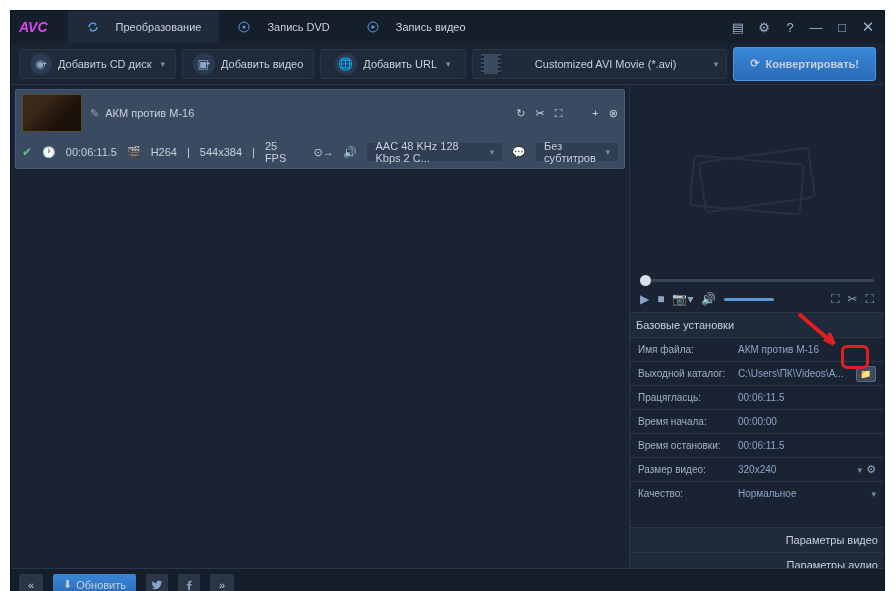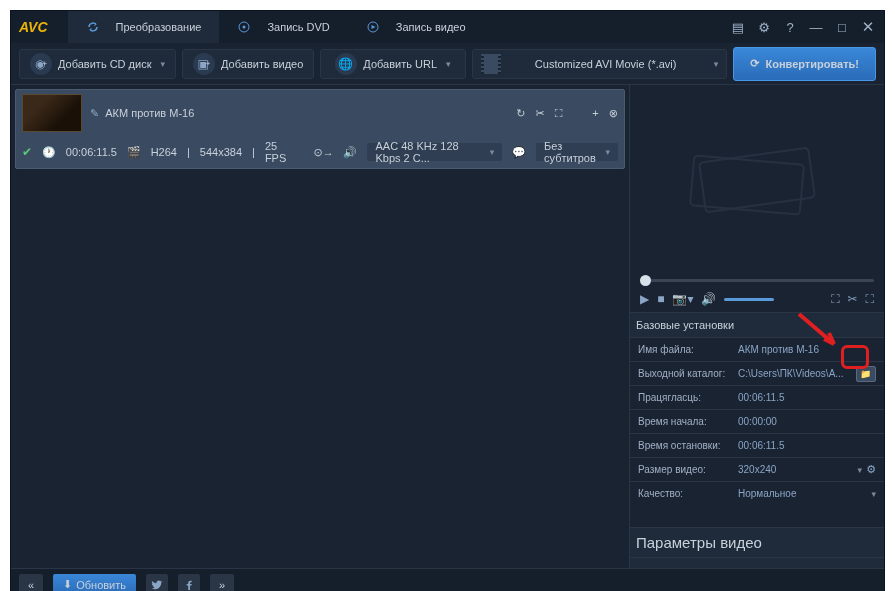--- a/index.html
+++ b/index.html
@@ -1,19 +1,19 @@
 <!DOCTYPE html>
 <html><head>
 <meta charset="utf-8">
 <style>
 *{margin:0;padding:0;box-sizing:border-box;font-family:Arial,sans-serif;font-size:11px;color:#c8d0da}
 body{background:#fff;display:flex;justify-content:center;align-items:flex-start;padding:10px}
 .window{width:895px;height:591px;background:#1a2332;border:1px solid #0a1420;display:flex;flex-direction:column;position:relative}
 .titlebar{height:32px;background:#151e2b;display:flex;align-items:center;padding:0 8px}
-.logo{font-weight:bold;font-size:14px;color:#eab308;margin-right:20px;font-style:italic}
+.logo{font-weight:bold;font-size:14px;color:#d946ef;margin-right:20px;font-style:italic}
 .tab{display:flex;align-items:center;padding:0 18px;height:32px;gap:16px;cursor:pointer;position:relative}
 .tab.active{background:#1f2a3a}
 .tab-icon{width:14px;height:14px;border-radius:50%;display:flex;align-items:center;justify-content:center}
 .win-controls{margin-left:auto;display:flex;gap:10px;align-items:center}
 .wc{width:16px;height:16px;display:flex;align-items:center;justify-content:center;cursor:pointer;color:#9fb2c8;font-size:13px}
 .toolbar{height:42px;background:#1a2332;border-bottom:1px solid #2a3545;display:flex;align-items:center;padding:0 8px;gap:6px}
 .tbtn{display:flex;align-items:center;gap:6px;padding:5px 10px;background:#1f2a3a;border:1px solid #2a3545;border-radius:3px;cursor:pointer;height:30px}
 .tbtn.wide{padding:5px 14px}
 .circle-icon{width:22px;height:22px;border-radius:50%;background:#2a3a50;display:flex;align-items:center;justify-content:center;color:#8aa5c5;font-size:12px}
 .chev{font-size:9px;color:#7a8ba0;margin-left:3px}
@@ -45,21 +45,21 @@
 .slider-track{height:3px;background:#3a4555;border-radius:2px;position:relative}
 .slider-thumb{position:absolute;left:0;top:-4px;width:11px;height:11px;border-radius:50%;background:#d8e0ea}
 .player-ctrl{display:flex;align-items:center;gap:8px;padding:6px 10px;border-bottom:1px solid #2a3545}
 .pc{color:#8aa5c5;cursor:pointer;font-size:12px}
 .vol-track{width:50px;height:3px;background:#5a9ad8;border-radius:2px}
 .settings-panel{flex:1;overflow:auto}
 .sp-title{text-align:left;padding:6px;background:#1f2a3a;font-size:11px}
 .sp-row{display:flex;align-items:center;padding:4px 8px;border-top:1px solid #2a3545;height:24px}
 .sp-label{width:100px;font-size:10px;color:#a0b0c5}
 .sp-val{flex:1;font-size:10px;color:#8aa5c5;overflow:hidden;white-space:nowrap;text-overflow:ellipsis}
-.sp-btn{padding:6px;text-align:left;background:#1f2a3a;border-top:1px solid #2a3545;cursor:pointer;font-size:15px}
+.sp-btn{padding:6px;text-align:right;background:#1f2a3a;border-top:1px solid #2a3545;cursor:pointer;font-size:11px}
 .browse-btn{width:20px;height:16px;background:#3a4a60;border:1px solid #5a6a80;border-radius:2px;display:flex;align-items:center;justify-content:center;font-size:9px;cursor:pointer;margin-left:4px}
 .highlight{position:absolute;border:3px solid #e02020;border-radius:6px;pointer-events:none}
 .arrow-red{position:absolute;pointer-events:none}
 .statusbar{height:32px;background:#151e2b;border-top:1px solid #2a3545;display:flex;align-items:center;padding:0 8px;gap:10px}
 .sb-btn{width:24px;height:22px;background:#2a3545;border-radius:2px;display:flex;align-items:center;justify-content:center;cursor:pointer;font-size:11px}
 .sb-path{flex:1;font-size:10px;color:#6a7a90}
 .update-btn{padding:4px 10px;background:linear-gradient(#3a87d8,#2a6cb8);border-radius:2px;color:#fff;font-size:10px;cursor:pointer;display:flex;align-items:center;gap:4px}
 .social{width:22px;height:22px;background:#2a3545;border-radius:2px;display:flex;align-items:center;justify-content:center;cursor:pointer}
 .gear-small{font-size:11px;color:#8aa5c5;cursor:pointer;margin-left:4px}
 </style>

